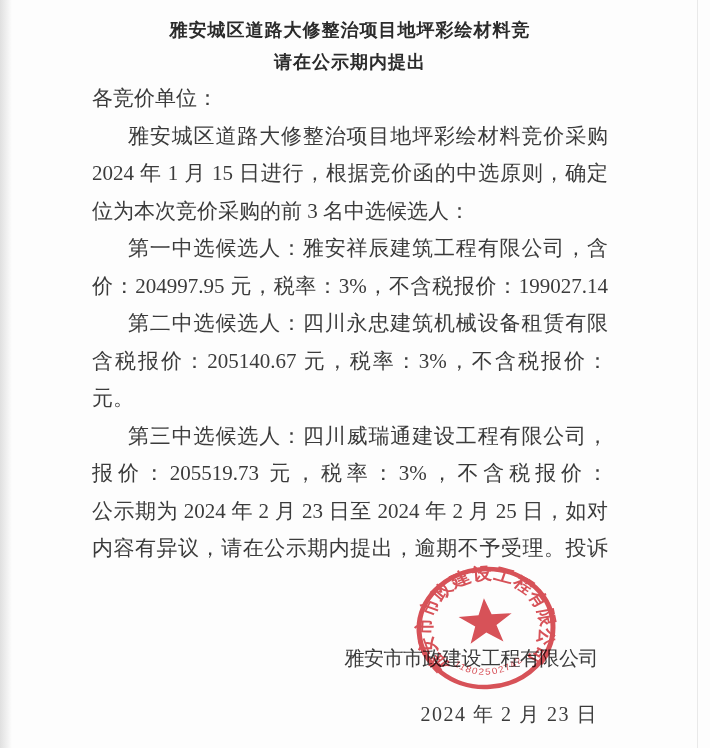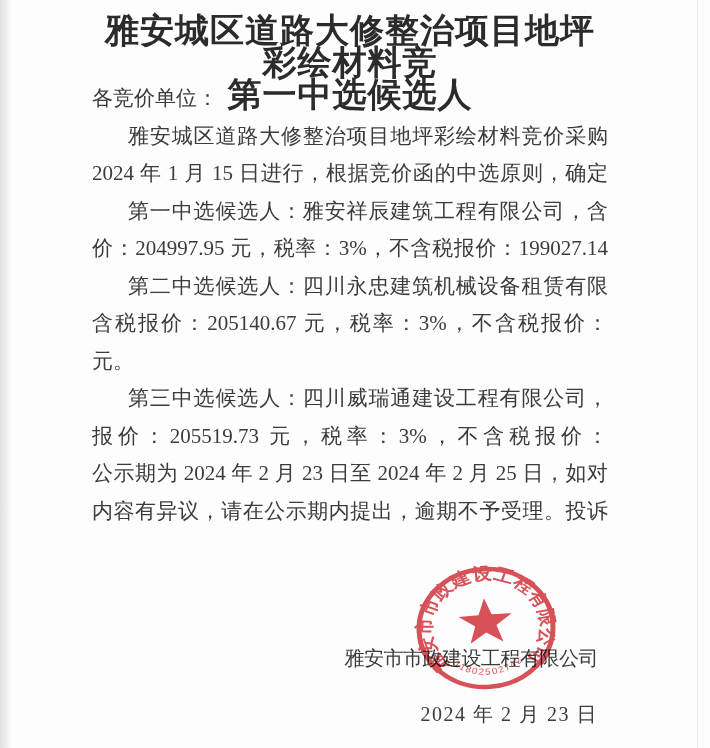--- a/index.html
+++ b/index.html
@@ -12,21 +12,21 @@
     position:absolute; left:0; top:0; width:12px; height:100%;
     background:linear-gradient(to right, rgba(90,90,90,0.18), rgba(90,90,90,0));
   }
   .scan-line {
     position:absolute; left:697px; top:0; width:1px; height:100%;
     background:rgba(0,0,0,0.08);
   }
   .title {
     position:absolute; left:92px; top:14px; width:516px;
     text-align:center; font-family:"Liberation Sans", sans-serif;
-    font-weight:700; font-size:34px; line-height:32px;
+    font-weight:700; font-size:18px; line-height:32px;
     color:#2b2b2b; letter-spacing:1px;
   }
   .doc-body {
     position:absolute; left:92px; top:80px; width:516px;
     font-size:21px;
   }
   .line { height:37.5px; line-height:37.5px; overflow:hidden;font-family:Liberation Serif, serif; }
   .just { text-align:justify; text-align-last:justify; }
   .ind  { text-indent:36px; }
   .signature {
@@ -45,27 +45,28 @@
 </style>
 </head>
 <body>
 
 <div class="page">
   <div class="edge-shade"></div>
   <div class="scan-line"></div>
 
   <div class="title">
     <div>雅安城区道路大修整治项目地坪彩绘材料竞</div>
-    <div>第一中选候选人</div>
+    <div>请在公示期内提出</div>
   </div>
 
   <div class="doc-body">
     <div class="line">各竞价单位：</div>
     <div class="line just ind">雅安城区道路大修整治项目地坪彩绘材料竞价采购于</div>
     <div class="line just">2024 年 1 月 15 日进行，根据竞价函的中选原则，确定以下单</div>
+    <div class="line">位为本次竞价采购的前 3 名中选候选人：</div>
     <div class="line just ind">第一中选候选人：雅安祥辰建筑工程有限公司，含税报</div>
     <div class="line just">价：204997.95 元，税率：3%，不含税报价：199027.14 元。</div>
     <div class="line just ind">第二中选候选人：四川永忠建筑机械设备租赁有限公司，</div>
     <div class="line just">含税报价：205140.67 元，税率：3%，不含税报价：199165.7</div>
     <div class="line">元。</div>
     <div class="line just ind">第三中选候选人：四川威瑞通建设工程有限公司，含税</div>
     <div class="line just">报价：205519.73 元，税率：3%，不含税报价：199533.72 元。</div>
     <div class="line just">公示期为 2024 年 2 月 23 日至 2024 年 2 月 25 日，如对公示</div>
     <div class="line just">内容有异议，请在公示期内提出，逾期不予受理。投诉电话：</div>
   </div>

